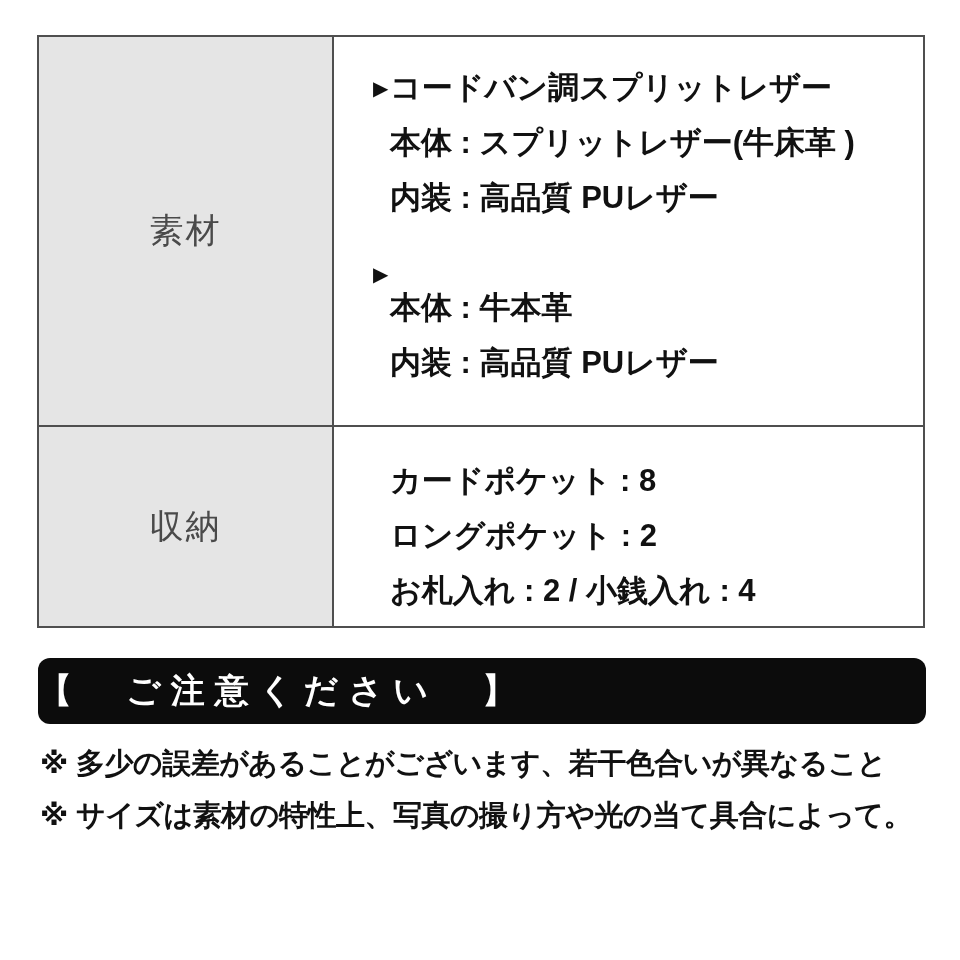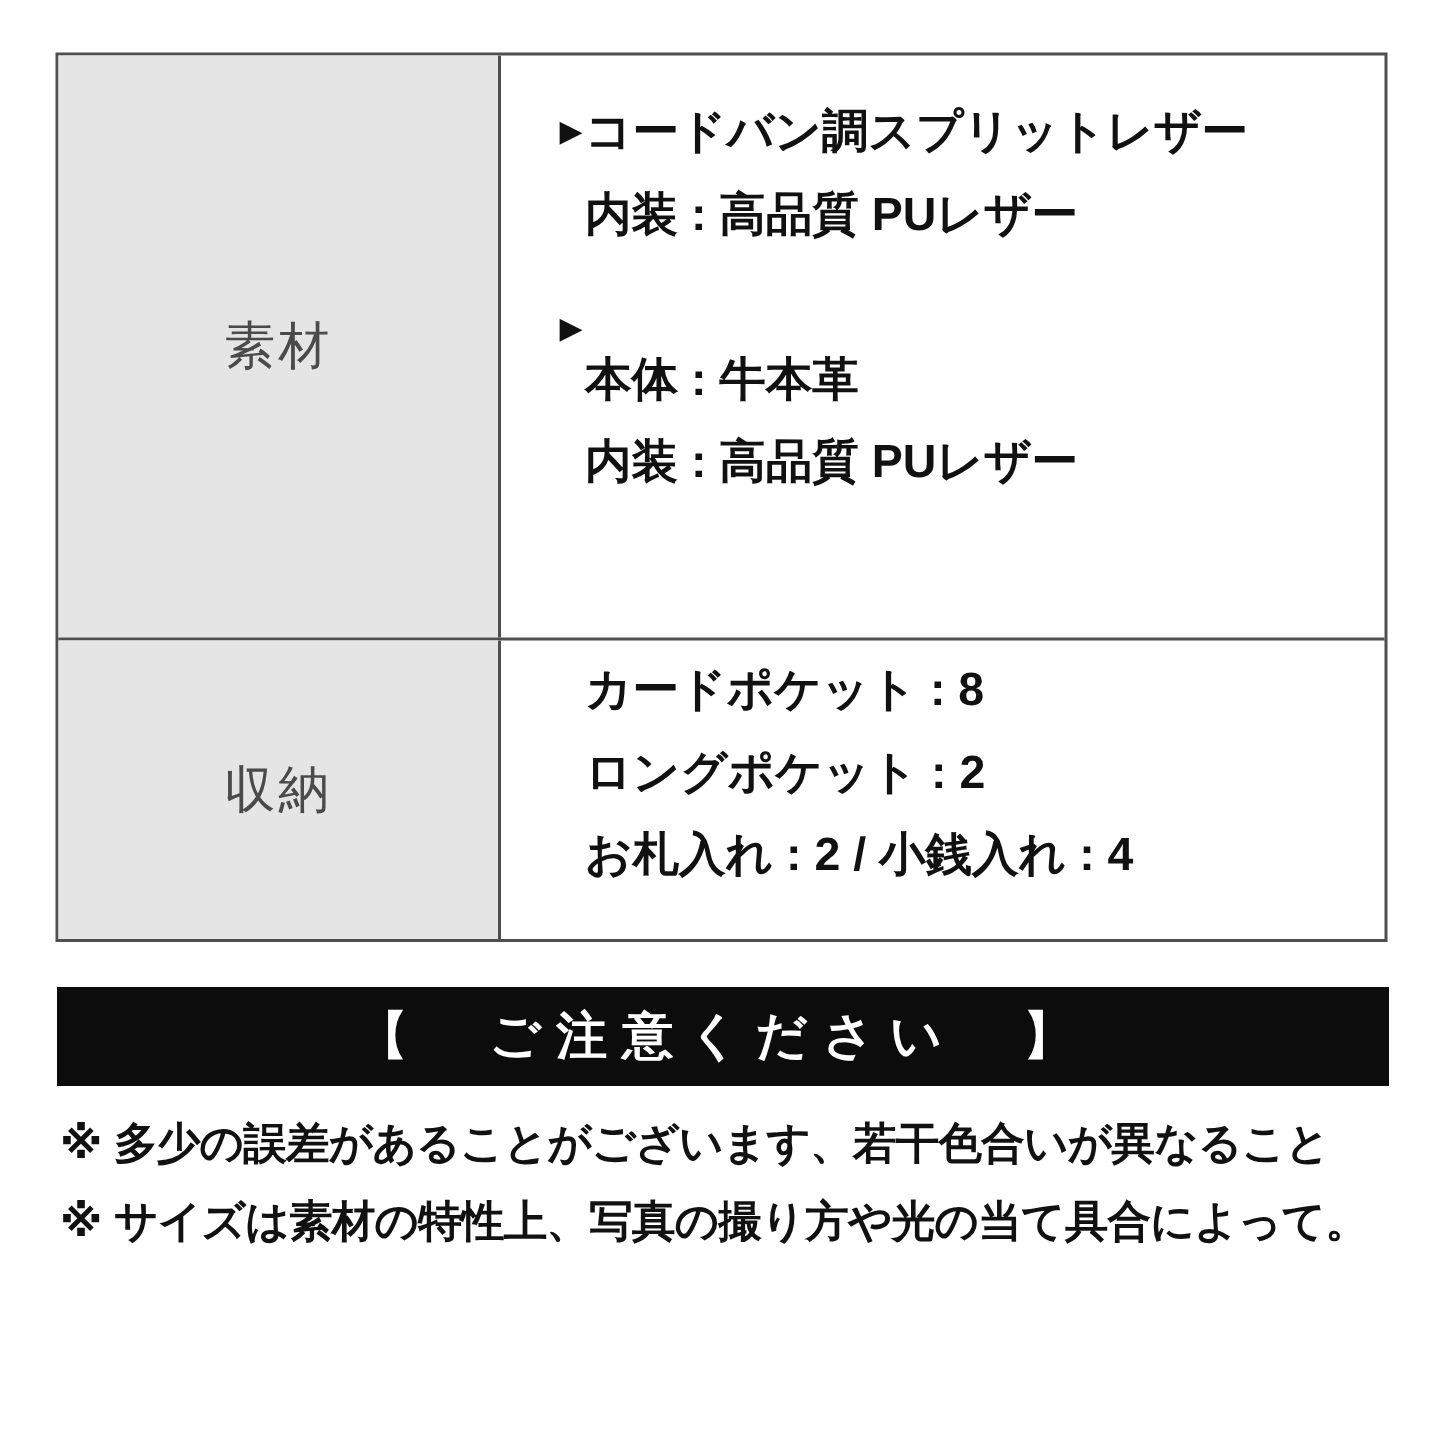--- a/index.html
+++ b/index.html
@@ -26,42 +26,42 @@
   .label-cell {
     width:295px; flex:0 0 295px;
     background:#e5e5e5;
     border-right:2px solid #4f4f4f;
     display:flex; align-items:center; justify-content:center;
   }
   .label-text {
     font-size:34px; color:#4a4a4a; letter-spacing:2px; font-weight:500;font-family:Liberation Serif, serif;
   }
   .value-cell { flex:1; padding:23px 10px 0 56px; }
-  .row-storage .value-cell { padding-top:5px; }
+  .row-storage .value-cell { padding-top:26px; }
   .line {
     height:55px; line-height:55px;
     font-size:31px; font-weight:600; color:#111111;
     white-space:nowrap;
     letter-spacing:0;
   }
   .hdr { position:relative; }
   .arrow {
     position:absolute; left:-17px; top:50%; transform:translateY(-50%);
     font-size:20px; line-height:1; color:#111111;
   }
   .arrow-low {
     top:auto; transform:none; bottom:-4px; left:-17px;
   }
 
   
   .notice-banner {
     position:absolute; left:38px; top:658px;
     width:888px; height:66px;
     background:#0c0c0c; color:#ffffff;
-    display:flex; align-items:center; justify-content:center;
+    display:flex; align-items:center; border-radius:12px;
   }
   .notice-banner .banner-text {
     font-size:34px; font-weight:600; letter-spacing:10px; white-space:nowrap;
   }
 
   
   .notes { position:absolute; left:40px; top:738px; width:888px; }
   .note { display:flex; align-items:flex-start; margin-bottom:2px; }
   .note-marker {
     width:36px; flex:0 0 36px;
@@ -81,20 +81,21 @@
 
     <div class="spec-row row-material">
       <div class="label-cell">
         <span class="label-text">素材</span>
       </div>
       <div class="value-cell">
         <div class="line hdr">
           <span class="arrow">▶</span>
           <span>コードバン調スプリットレザー</span>
         </div>
+        <div class="line">本体 : スプリットレザー(牛床革 )</div>
         <div class="line">内装 : 高品質 PUレザー</div>
         <div class="line hdr">
           <span class="arrow arrow-low">▶</span>
         </div>
         <div class="line">本体 : 牛本革</div>
         <div class="line">内装 : 高品質 PUレザー</div>
       </div>
     </div>
 
     <div class="spec-row row-storage">

